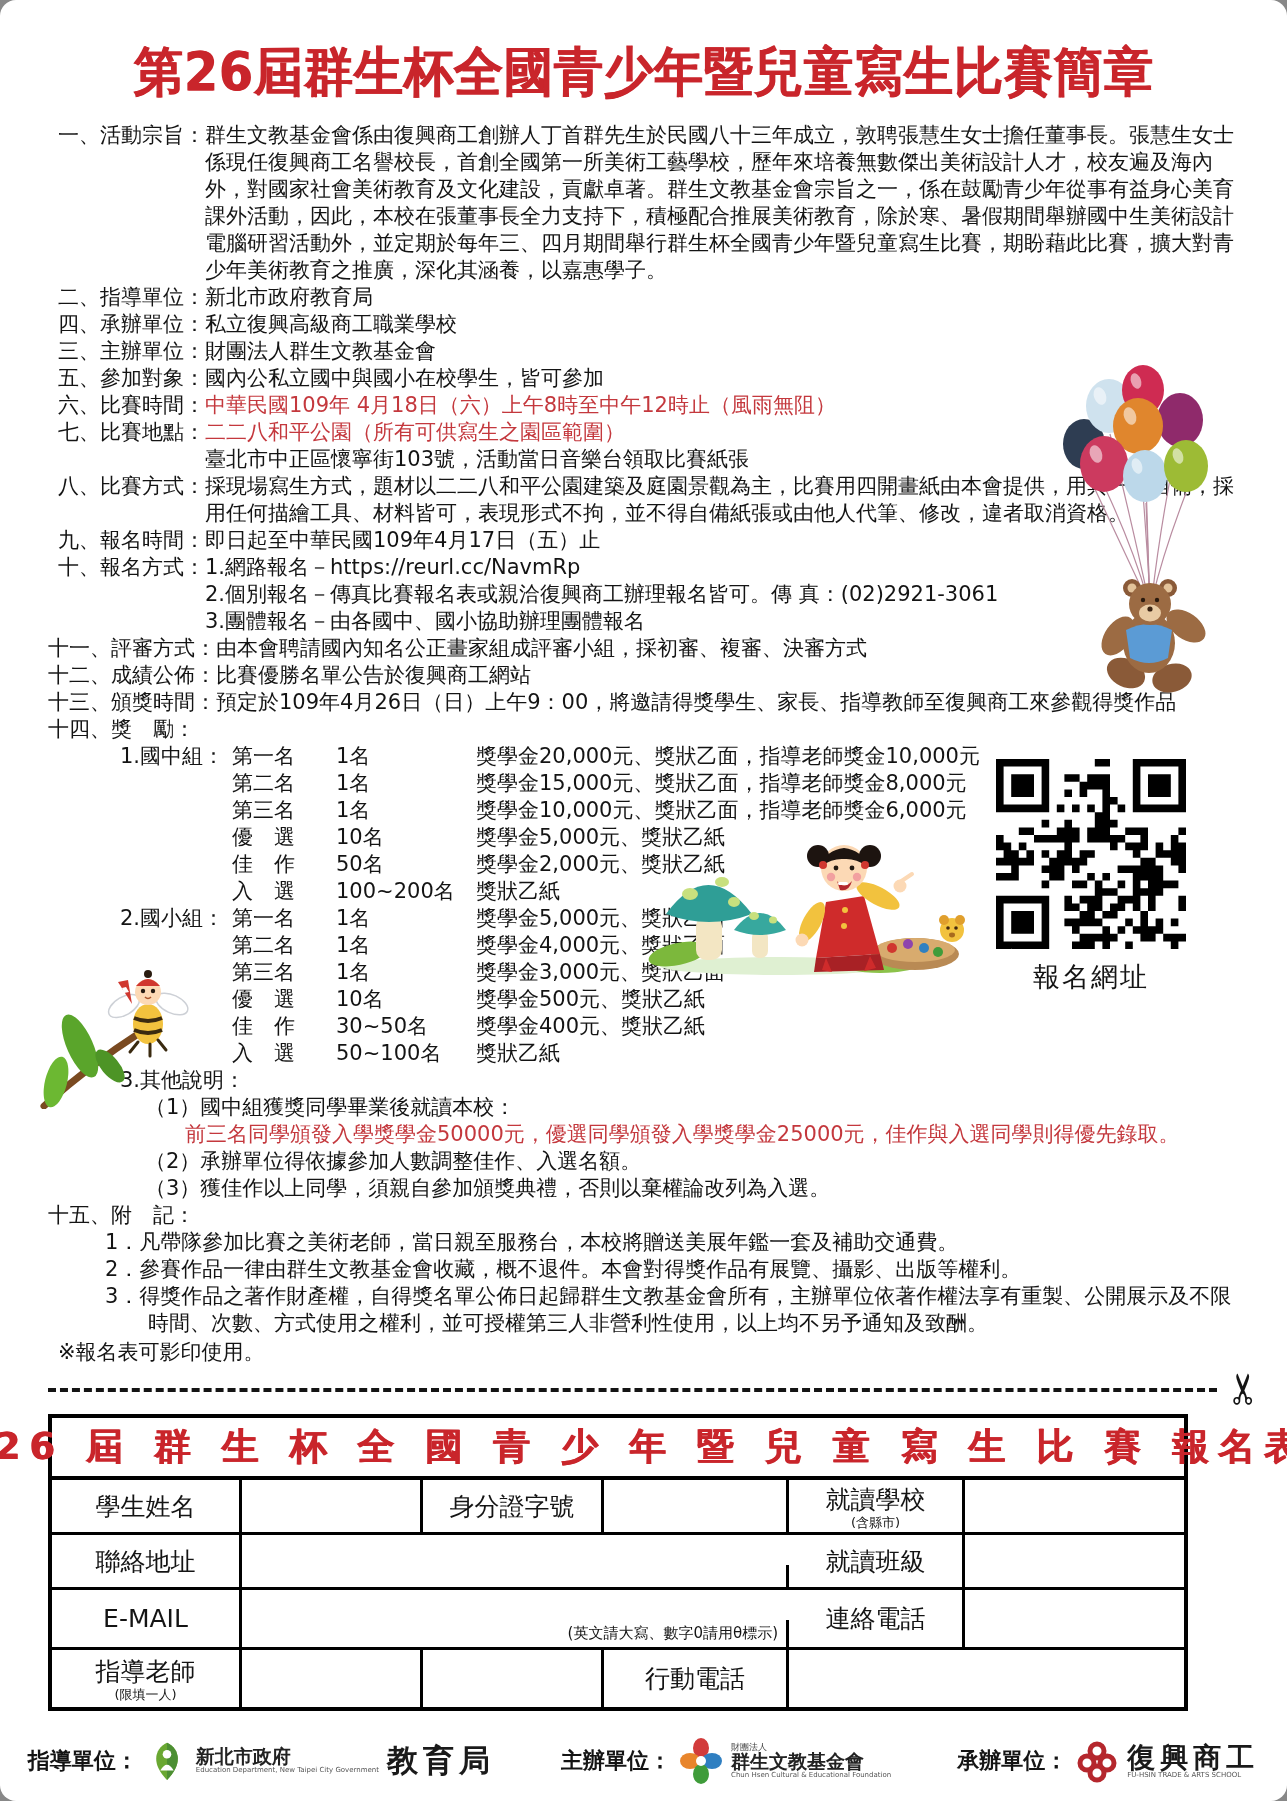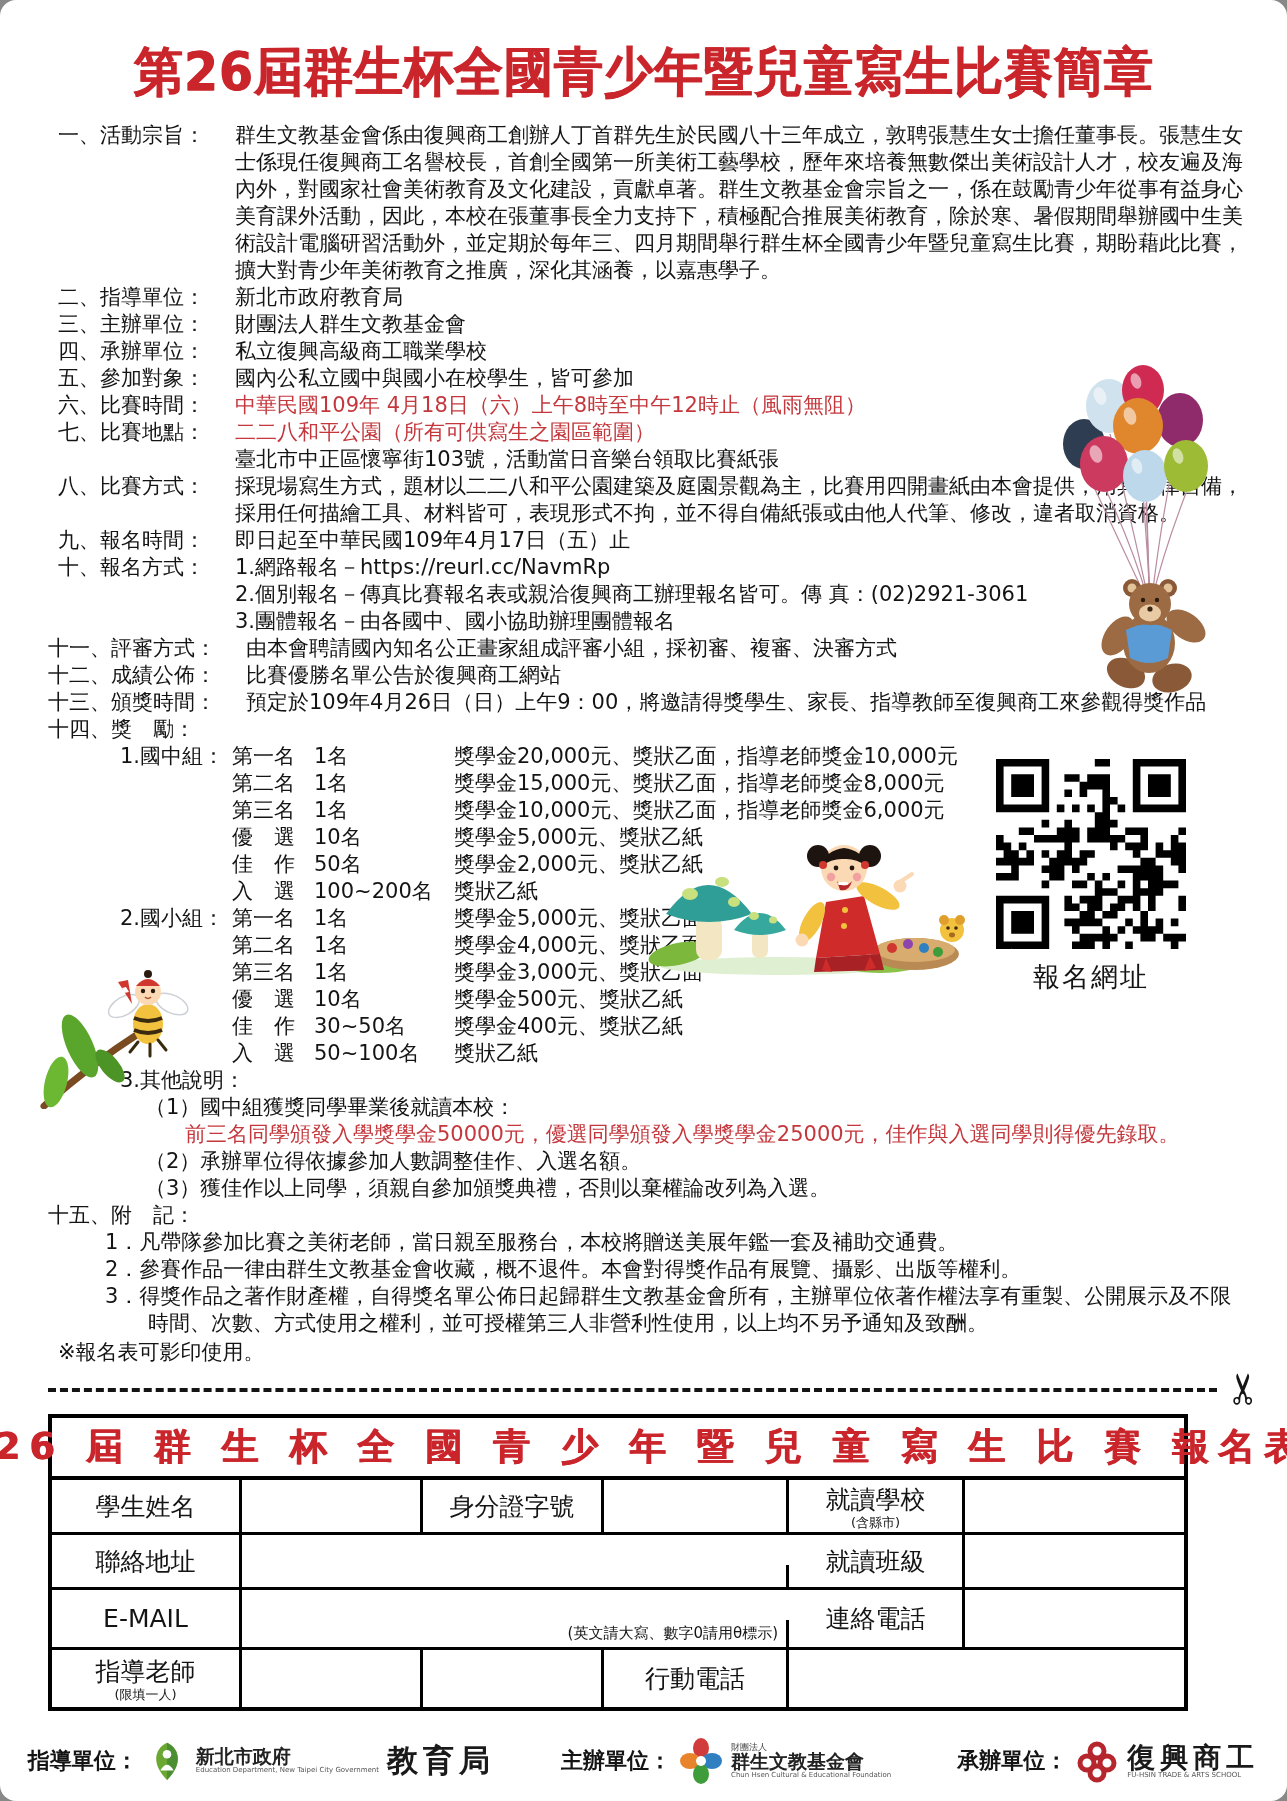--- a/index.html
+++ b/index.html
@@ -5,27 +5,27 @@
   html,body{margin:0;padding:0;background:#888;}
   .doc{position:relative;width:1287px;height:1801px;background:#ffffff;margin:0 auto;
        font-family:"DejaVu Sans","Liberation Sans",sans-serif;color:#141414;overflow:hidden;border-radius:16px;}
   .main-title{margin:40px 20px 10px;text-align:center;color:#c9252b;font-weight:bold;
       font-size:49px;letter-spacing:1px;white-space:nowrap;transform:scaleY(1.08);
       text-shadow:1px 0 0 #c9252b;}
   .body{padding:6px 40px 0 48px;font-size:21px;line-height:27px;height:1252px;overflow:hidden;}
   .item{display:flex;}
   .ind{padding-left:10px;}
   .item .lbl{white-space:pre;}
-  .item .txt{flex:1;margin-left:30px;}
+  .item .txt{flex:1;}
   .red{color:#c4383d;}
   .lines > div{display:block;}
   .award-row{display:flex;padding-left:72px;}
   .award-row .g-lbl{width:112px;white-space:pre;}
   .award-row .rank{width:82px;white-space:pre;}
-  .award-row .cnt{width:140px;white-space:pre;}
+  .award-row .cnt{width:140px;white-space:pre;margin-left:22px;}
   .award-row .prize{flex:1;}
   .sub-head{padding-left:72px;}
   .sub-note{padding-left:97px;}
   .sub-red{padding-left:137px;}
   .note{padding-left:100px;text-indent:-43px;}
   .copy-note{padding-left:10px;margin-top:2px;}
   .cutline{position:relative;margin:14px 70px 0 48px;border-top:4px dashed #141414;height:0;}
   .scissors{position:absolute;right:-44px;top:-24px;font-size:42px;color:#141414;
             display:inline-block;transform:rotate(-90deg);line-height:1;}
   
@@ -71,27 +71,27 @@
       <span class="lbl">一、活動宗旨：</span>
       <span class="txt">群生文教基金會係由復興商工創辦人丁首群先生於民國八十三年成立，敦聘張慧生女士擔任董事長。張慧生女士係現任復興商工名譽校長，首創全國第一所美術工藝學校，歷年來培養無數傑出美術設計人才，校友遍及海內外，對國家社會美術教育及文化建設，貢獻卓著。群生文教基金會宗旨之一，係在鼓勵青少年從事有益身心美育課外活動，因此，本校在張董事長全力支持下，積極配合推展美術教育，除於寒、暑假期間舉辦國中生美術設計電腦研習活動外，並定期於每年三、四月期間舉行群生杯全國青少年暨兒童寫生比賽，期盼藉此比賽，擴大對青少年美術教育之推廣，深化其涵養，以嘉惠學子。</span>
     </div>
 
     <div class="item ind">
       <span class="lbl">二、指導單位：</span>
       <span class="txt">新北市政府教育局</span>
     </div>
 
     <div class="item ind">
+      <span class="lbl">四、承辦單位：</span>
+      <span class="txt">私立復興高級商工職業學校</span>
+    </div>
+
+    <div class="item ind">
       <span class="lbl">三、主辦單位：</span>
       <span class="txt">財團法人群生文教基金會</span>
-    </div>
-
-    <div class="item ind">
-      <span class="lbl">四、承辦單位：</span>
-      <span class="txt">私立復興高級商工職業學校</span>
     </div>
 
     <div class="item ind">
       <span class="lbl">五、參加對象：</span>
       <span class="txt">國內公私立國中與國小在校學生，皆可參加</span>
     </div>
 
     <div class="item ind">
       <span class="lbl">六、比賽時間：</span>
       <span class="txt red">中華民國109年 4月18日（六）上午8時至中午12時止（風雨無阻）</span>

